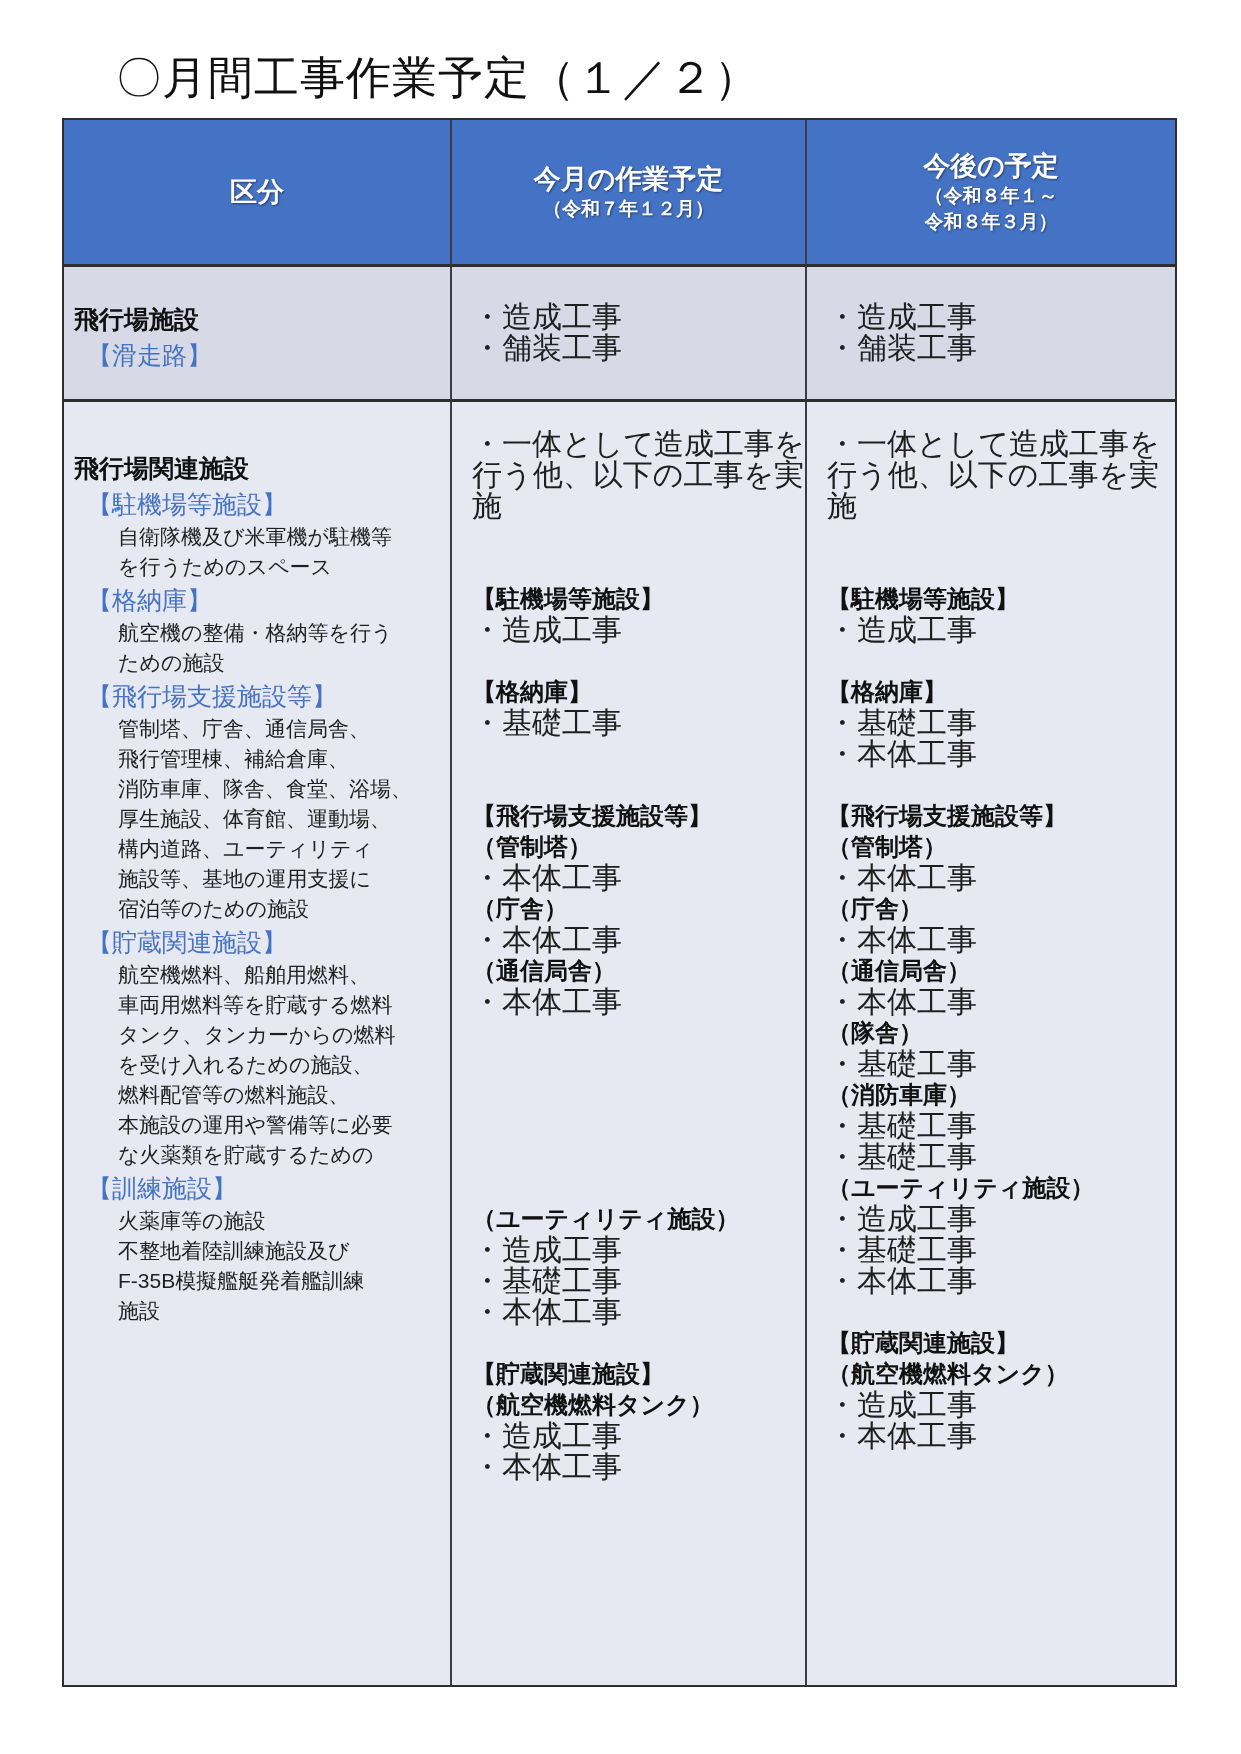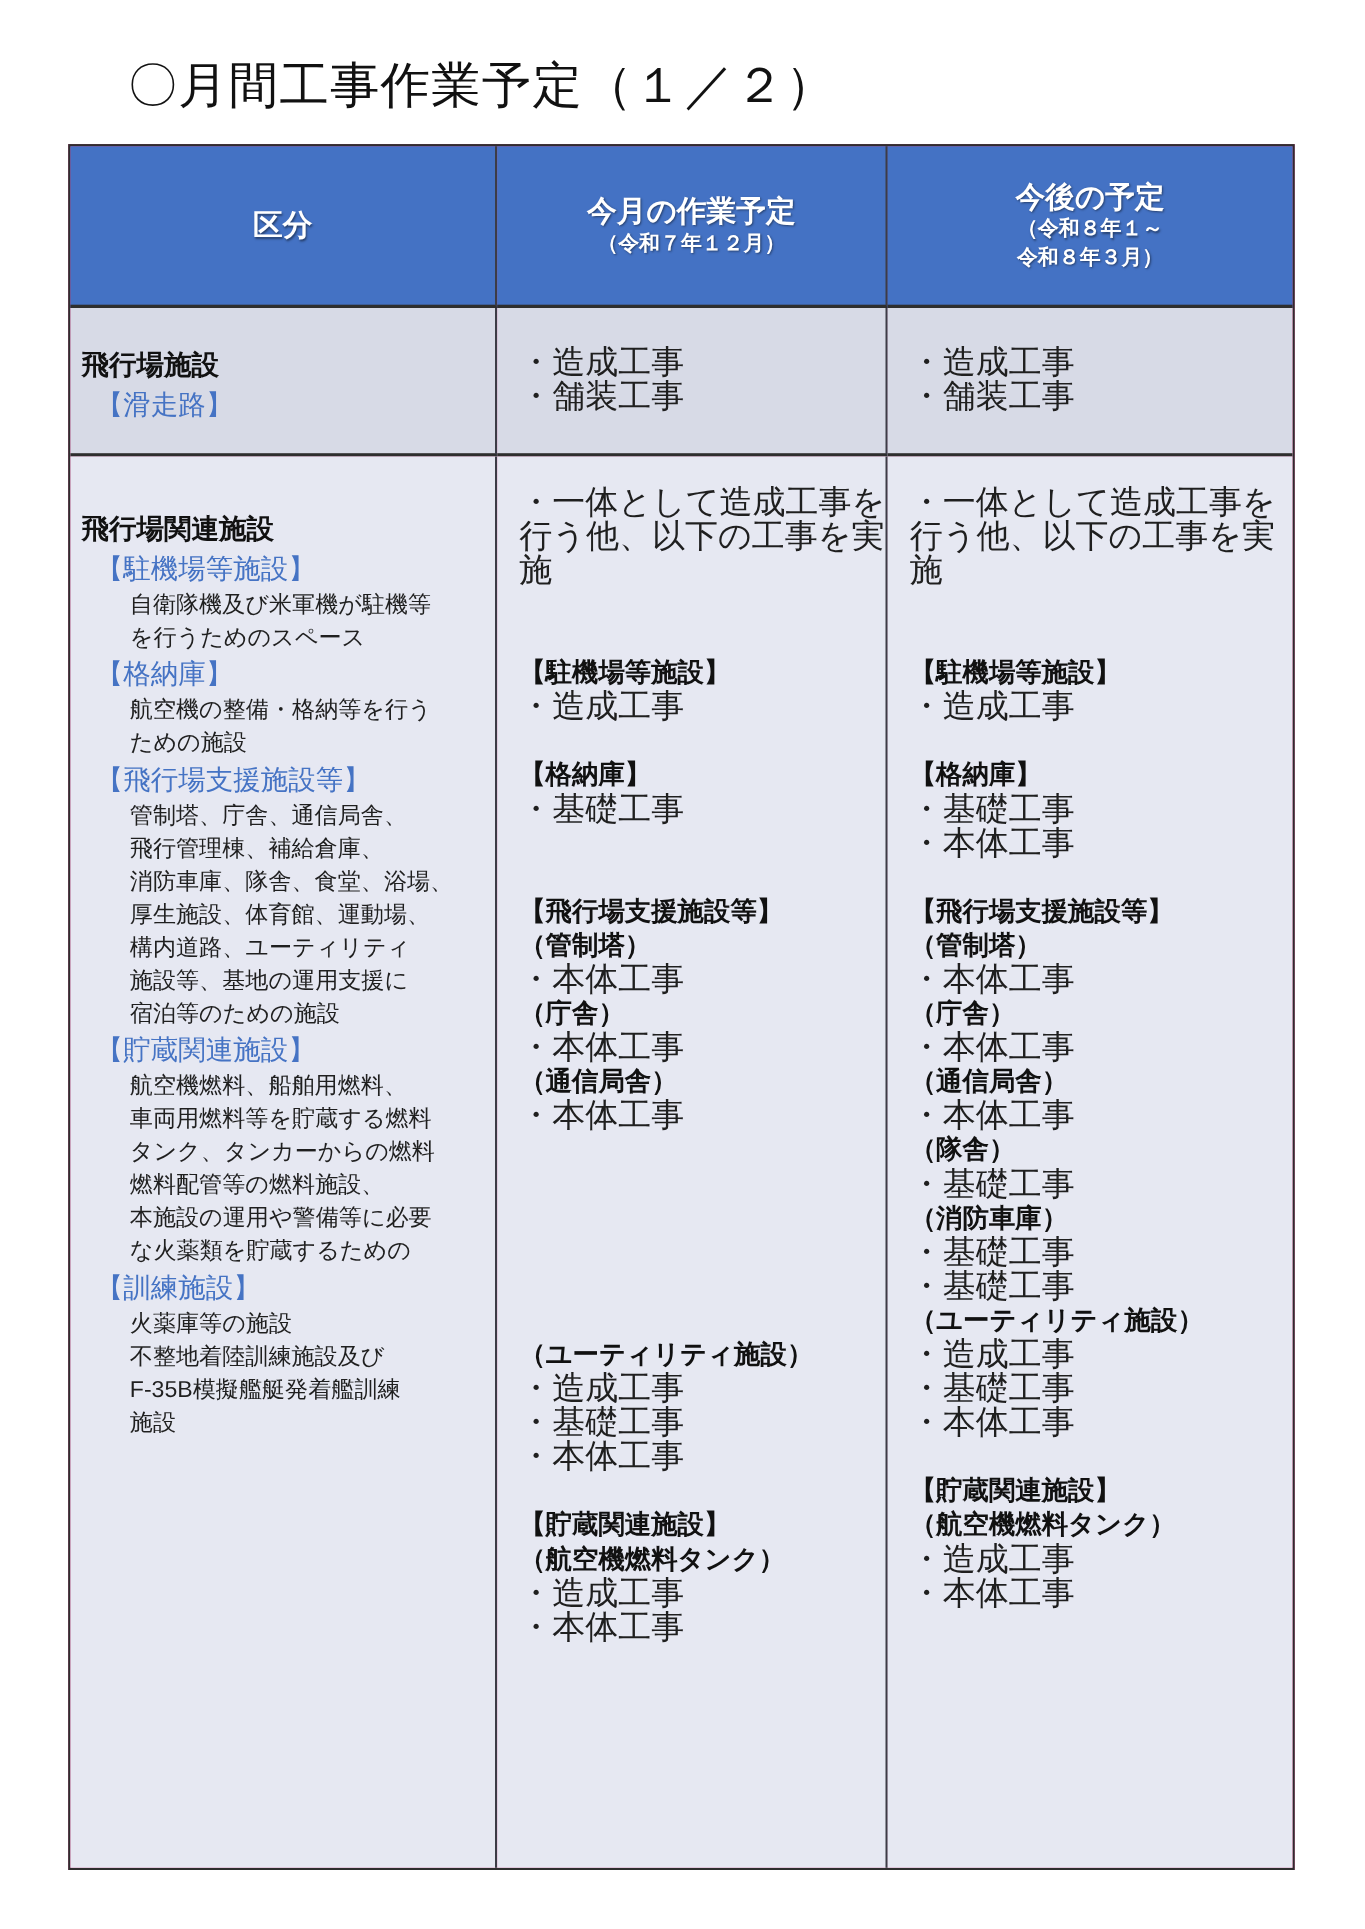--- a/index.html
+++ b/index.html
@@ -9,27 +9,27 @@
     color:#1a1a1a;
   }
   .page{position:relative;width:1241px;height:1754px;background:#fff;}
   .title{
     position:absolute;left:84px;top:48px;
     font-size:45px;letter-spacing:1px;color:#111;font-weight:400;
     white-space:nowrap;
     margin-left:32px;
   }
   .tbl{
-    position:absolute;left:62px;top:131px;width:1111px;
+    position:absolute;left:62px;top:118px;width:1111px;
     display:grid;
     grid-template-columns:388px 355px 368px;
     grid-template-rows:147px 135px 1283px;
     border:2px solid #2e2e2e;
     box-sizing:content-box;
-    background:#ec4899;
+    background:#0c4a6e;
   }
   .cell{box-sizing:border-box;position:relative;}
   .v-border{border-right:2px solid #3c3c46;}
   .hcell{
     background:#4472c4;color:#ffffff;
     display:flex;flex-direction:column;align-items:center;justify-content:center;
     text-align:center;
     border-bottom:3px solid #2e2e2e;
     text-shadow:1px 1px 2px rgba(0,0,0,0.45);
   }
@@ -96,20 +96,21 @@
         <div class="ln cat-desc">飛行管理棟、補給倉庫、</div>
         <div class="ln cat-desc">消防車庫、隊舎、食堂、浴場、</div>
         <div class="ln cat-desc">厚生施設、体育館、運動場、</div>
         <div class="ln cat-desc">構内道路、ユーティリティ</div>
         <div class="ln cat-desc">施設等、基地の運用支援に</div>
         <div class="ln cat-desc">宿泊等のための施設</div>
         <div class="ln cat-blue">【貯蔵関連施設】</div>
         <div class="ln cat-desc">航空機燃料、船舶用燃料、</div>
         <div class="ln cat-desc">車両用燃料等を貯蔵する燃料</div>
         <div class="ln cat-desc">タンク、タンカーからの燃料</div>
+        <div class="ln cat-desc">を受け入れるための施設、</div>
         <div class="ln cat-desc">燃料配管等の燃料施設、</div>
         <div class="ln cat-desc">本施設の運用や警備等に必要</div>
         <div class="ln cat-desc">な火薬類を貯蔵するための</div>
         <div class="ln cat-blue">【訓練施設】</div>
         <div class="ln cat-desc">火薬庫等の施設</div>
         <div class="ln cat-desc">不整地着陸訓練施設及び</div>
         <div class="ln cat-desc">F-35B模擬艦艇発着艦訓練</div>
         <div class="ln cat-desc">施設</div>
       </div>
     <div class="cell row2 workpad v-border">

